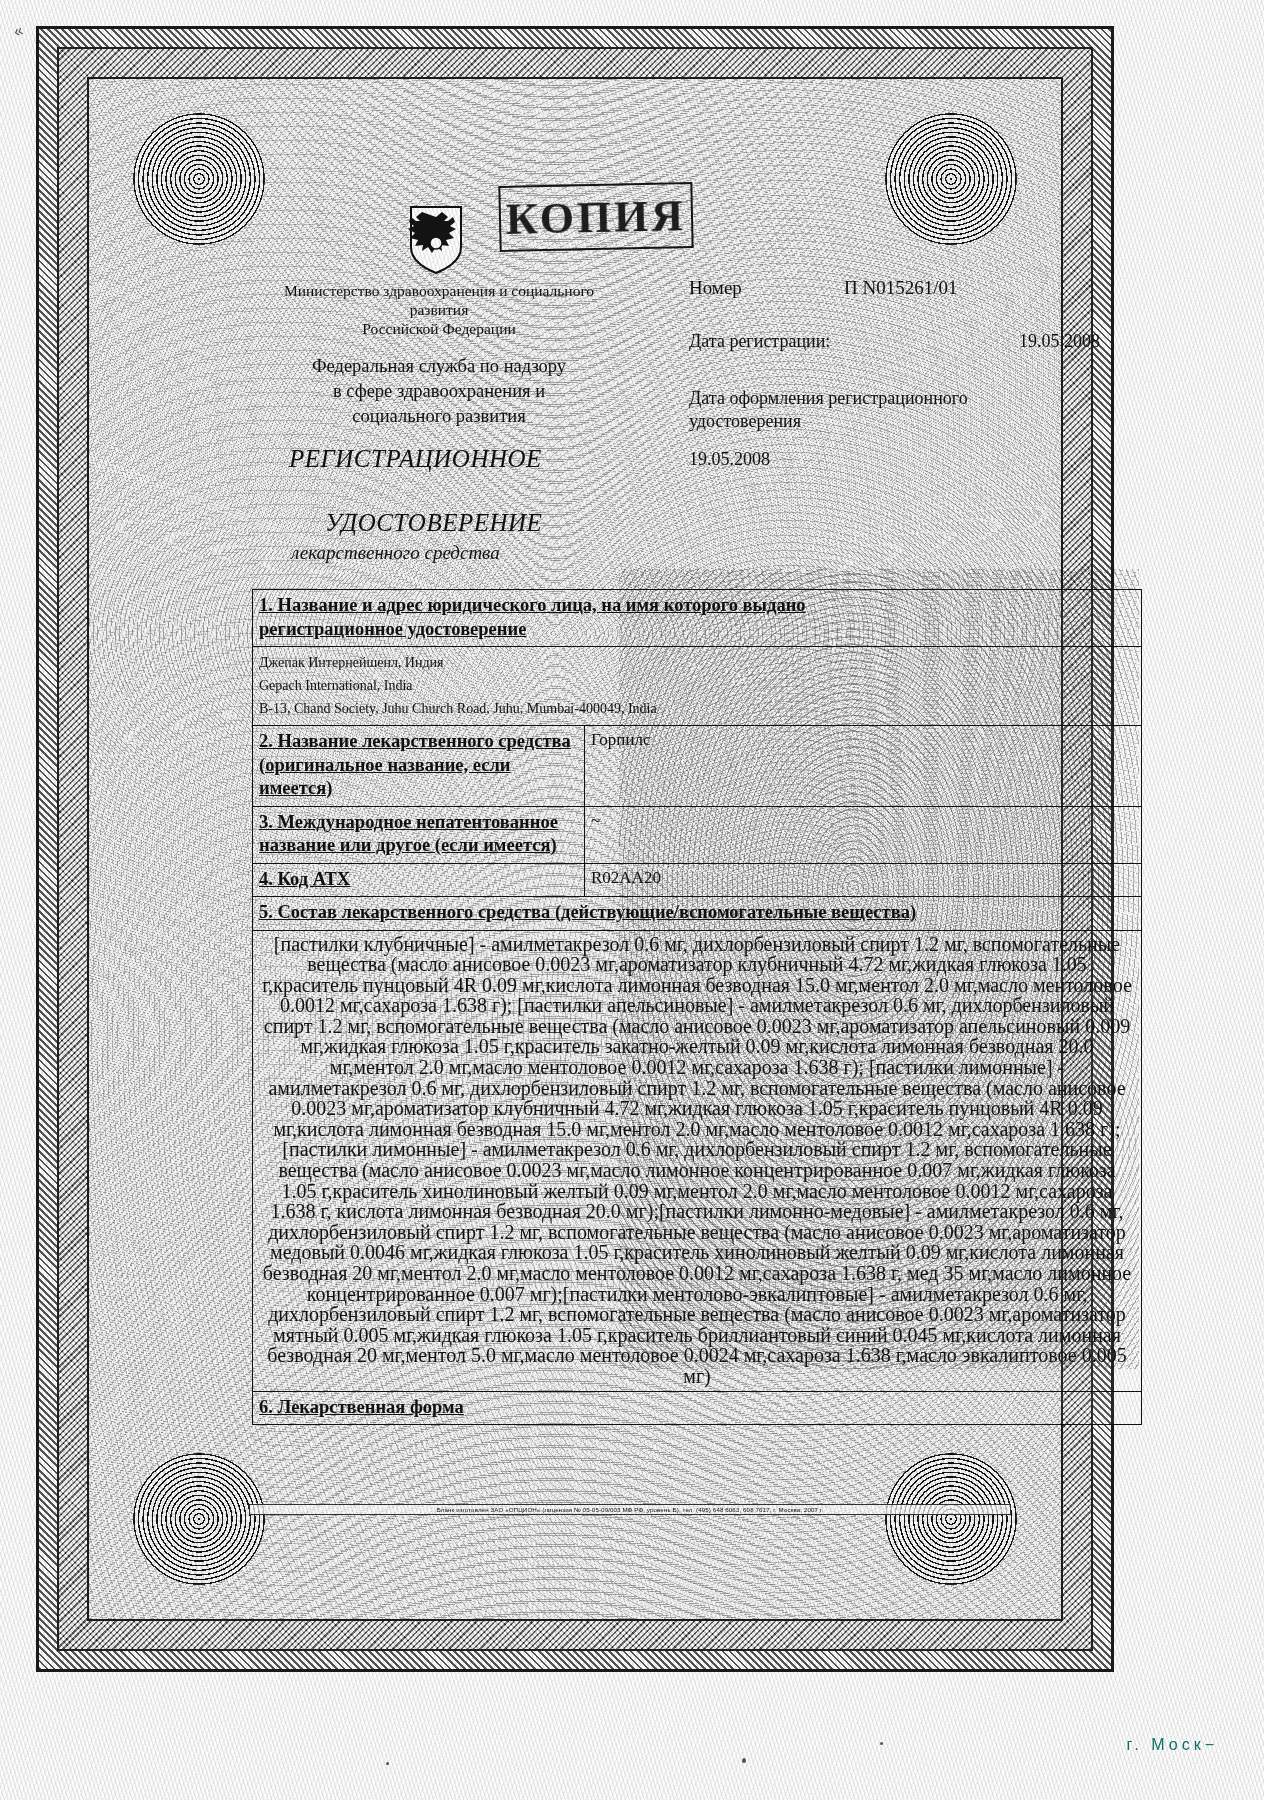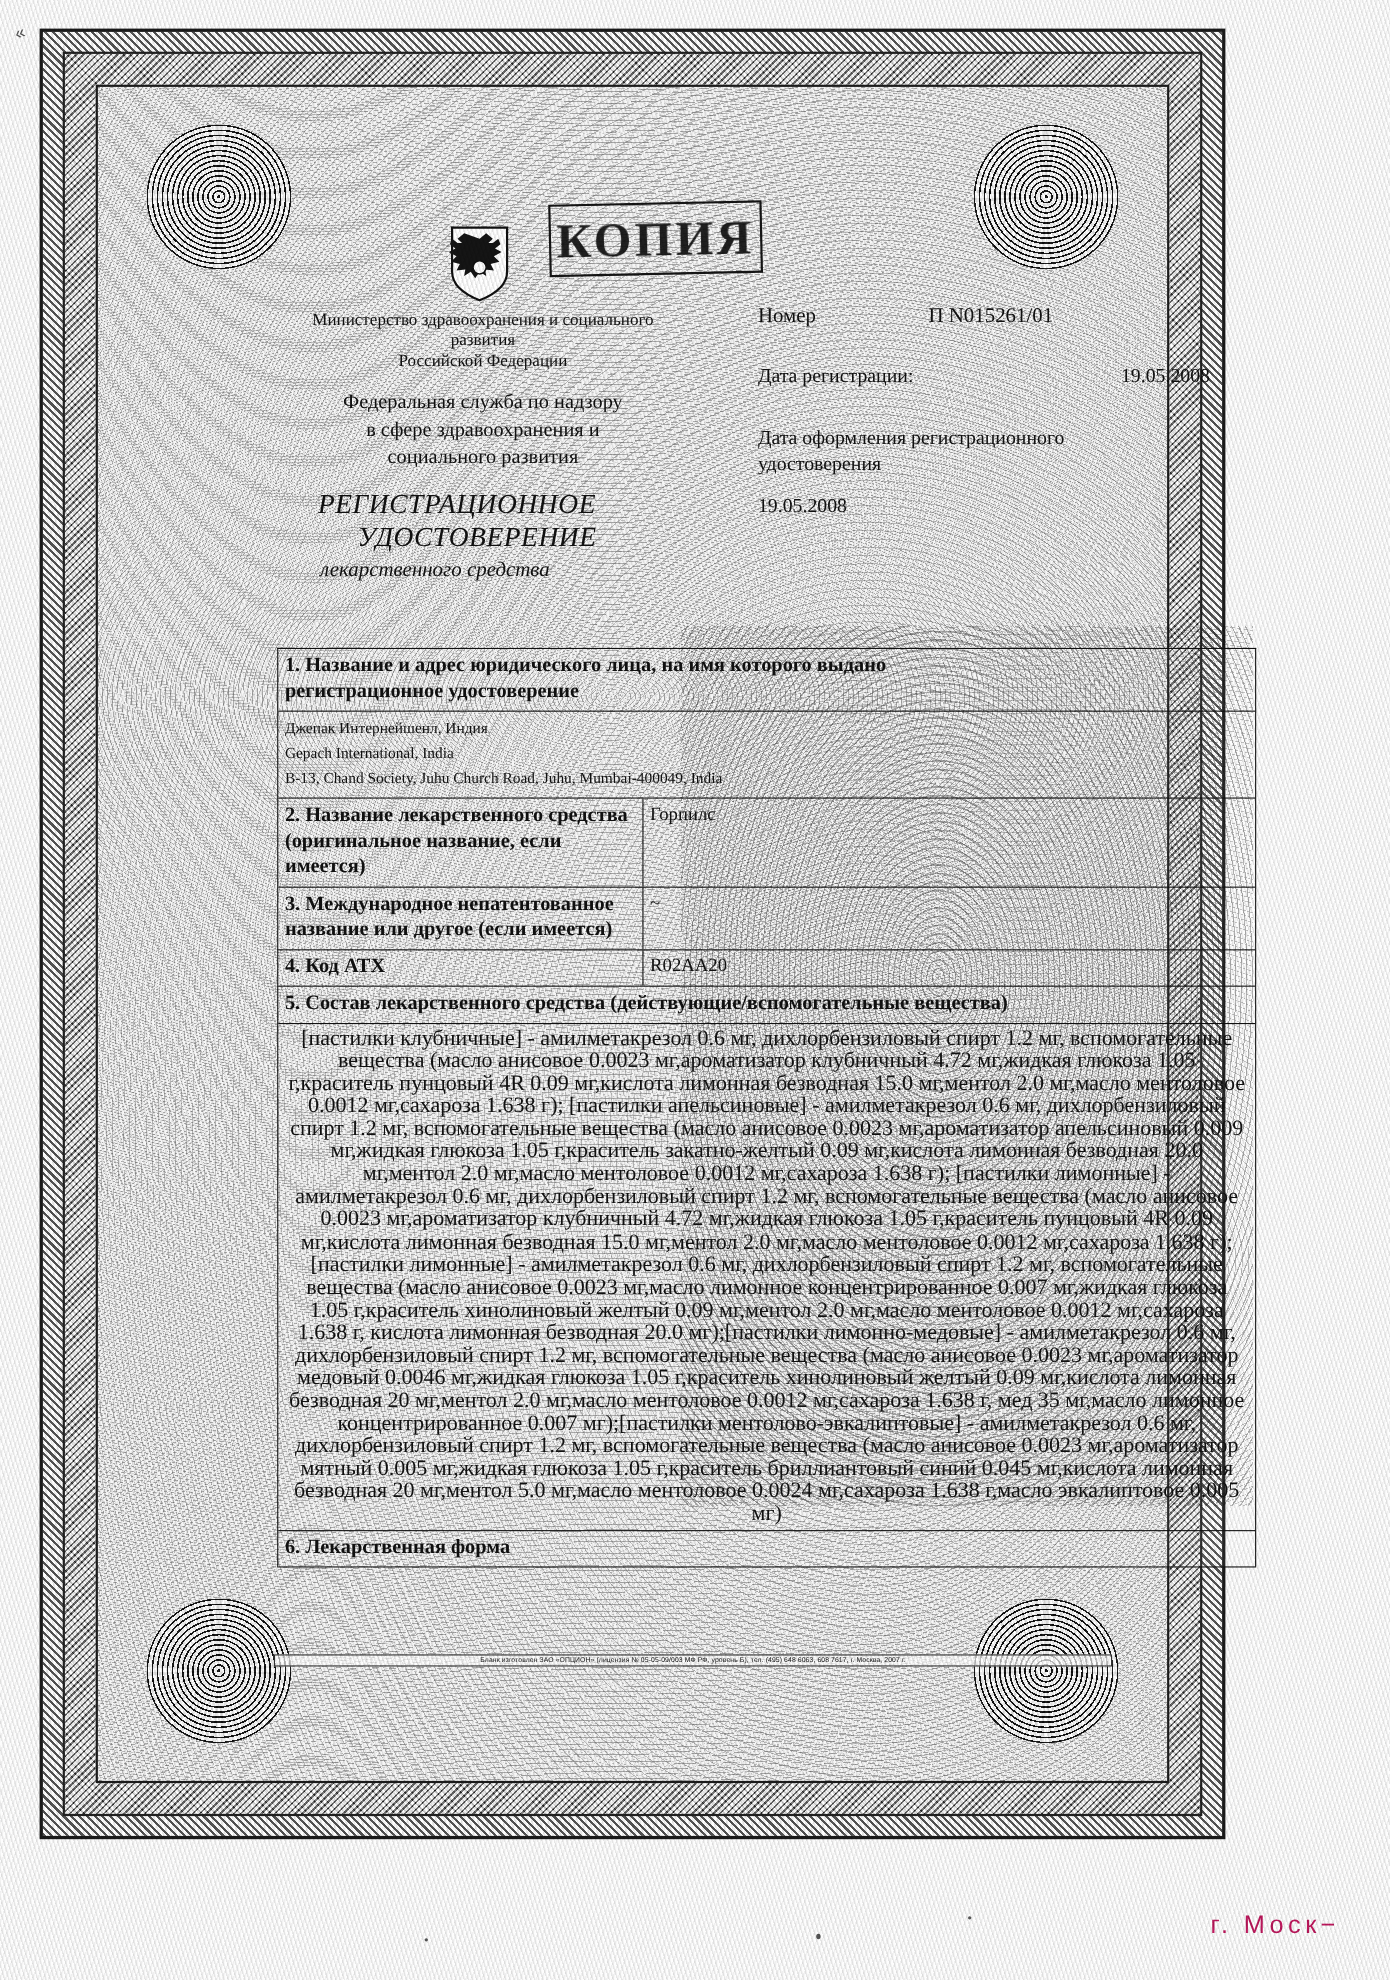--- a/index.html
+++ b/index.html
@@ -82,21 +82,21 @@
     font-size:15.5px;line-height:19px;
   }
   .service{
     position:absolute;left:70px;top:205px;width:360px;text-align:center;
     font-size:18.5px;line-height:25px;
   }
   .cert-title{
     position:absolute;left:100px;top:295px;width:330px;
     font-size:25px;line-height:30px;letter-spacing:.5px;font-style:italic;
   }
-  .cert-title .l2{padding-left:36px;}
+  .cert-title .l2{padding-left:36px;margin-top:34px;}
   .cert-title .l3{font-size:19px;letter-spacing:0;padding-left:2px;}
 
   .num-row{position:absolute;left:500px;top:128px;width:460px;font-size:19px;}
   .num-row .lbl{display:inline-block;}
   .num-row .val{position:absolute;left:155px;top:0;}
 
   .regdate-row{position:absolute;left:500px;top:182px;width:460px;font-size:18px;}
   .regdate-row .val{position:absolute;left:330px;top:0;}
 
   .formdate-lbl{position:absolute;left:500px;top:238px;width:460px;font-size:18px;line-height:23px;}
@@ -106,21 +106,21 @@
   .tbl{
     position:absolute;left:63px;top:440px;width:888px;
     border:1.6px solid #111;border-bottom:none;
     background:rgba(255,255,255,.06);
   }
   .trow{display:flex;border-bottom:1.6px solid #111;}
   .tcell{padding:4px 6px 5px 6px;}
   .tcell.l{width:332px;border-right:1.6px solid #111;box-sizing:border-box;}
   .tcell.r{flex:1;}
   .tcell.full{width:100%;box-sizing:border-box;}
-  .hdr{font-weight:700;font-size:18.5px;line-height:23.5px;}
+  .hdr{font-weight:700;font-size:18.5px;line-height:23.5px;text-decoration:underline;}
   .val-cell{font-size:17px;}
 
   .addr{font-size:14px;line-height:23px;}
   .addr div{white-space:nowrap;}
 
   .composition{
     font-size:20px;line-height:20.6px;text-align:center;
     padding:3px 7px 4px 7px;
   }
 
@@ -140,21 +140,21 @@
     font-size:6.2px;letter-spacing:.1px;text-align:center;
     color:#111;white-space:nowrap;overflow:hidden;
     background:rgba(255,255,255,.72);
     border:1px solid #333;padding:1px 0;
   }
 
   
   .handwriting{
     position:absolute;right:46px;top:1736px;
     font-family:"Liberation Sans", sans-serif;
-    font-size:23px;letter-spacing:4px;color:#be185d;
+    font-size:16px;letter-spacing:4px;color:#0f766e;
   }
   .corner-mark{
     position:absolute;left:14px;top:22px;
     font-family:"Liberation Sans", sans-serif;font-size:16px;color:#555;
     transform:rotate(-18deg);
   }
   .speck{position:absolute;background:#555;border-radius:50%;}
 </style>
 </head>
 <body>

